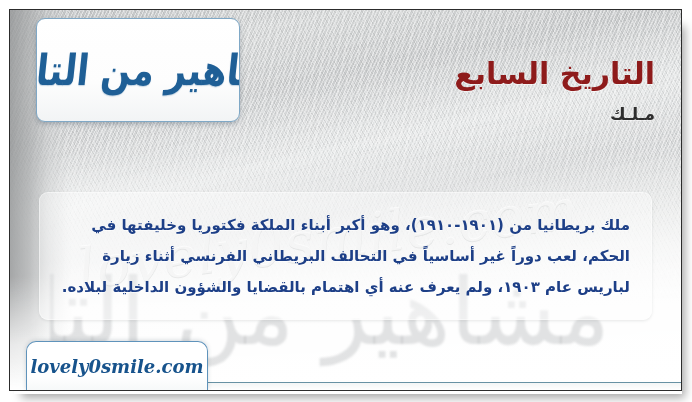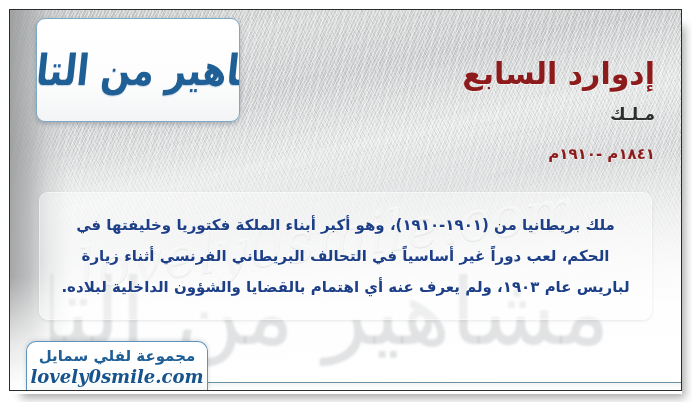--- a/index.html
+++ b/index.html
@@ -220,21 +220,21 @@
       rgba(255,255,255,0.48) 100%);
     border-radius: 9px;
     box-shadow:
       inset 0 0 0 1px rgba(255,255,255,0.45),
       0 1px 3px rgba(120,125,130,0.18);
     padding: 18px 22px 14px 22px;
   }
 
   .body-text {
     direction: rtl;
-    text-align: center;
+    text-align: right;
     font-family: "DejaVu Sans", "Liberation Sans", sans-serif;
     font-size: 15px;
     font-weight: 700;
     line-height: 2.05;
     color: #1d3f87;
     text-shadow: 0 1px 0 rgba(255,255,255,0.6);
   }
 
   
   .footer-tab {
@@ -305,31 +305,29 @@
 
     <div class="bg-calligraphy">مشاهير من التاريخ</div>
 
     <div class="bg-watermark">lovely0smile.com</div>
 
     <div class="logo-plaque">
       <span class="logo-text">مشاهير من التاريخ</span>
     </div>
 
     <div class="headings">
-      <div class="title-main">إدوارد السابع</div>
+      <div class="title-main">التاريخ السابع</div>
       <div class="title-role">مـلـك</div>
-      <div class="title-dates">١٨٤١م -١٩١٠م</div>
     </div>
 
     <div class="body-panel">
       <p class="body-text">ملك بريطانيا من (١٩٠١-١٩١٠)، وهو أكبر أبناء الملكة فكتوريا وخليفتها في الحكم، لعب دوراً غير أساسياً في التحالف البريطاني الفرنسي أثناء زيارة لباريس عام ١٩٠٣، ولم يعرف عنه أي اهتمام بالقضايا والشؤون الداخلية لبلاده.</p>
     </div>
 
     <div class="bottom-strip"></div>
     <div class="bottom-rule"></div>
 
     <div class="footer-tab">
-      <span class="footer-ar">مجموعة لفلي سمايل</span>
       <span class="footer-url">lovely0smile.com</span>
     </div>
 
   </div>
 </div>
 
 </body></html>

